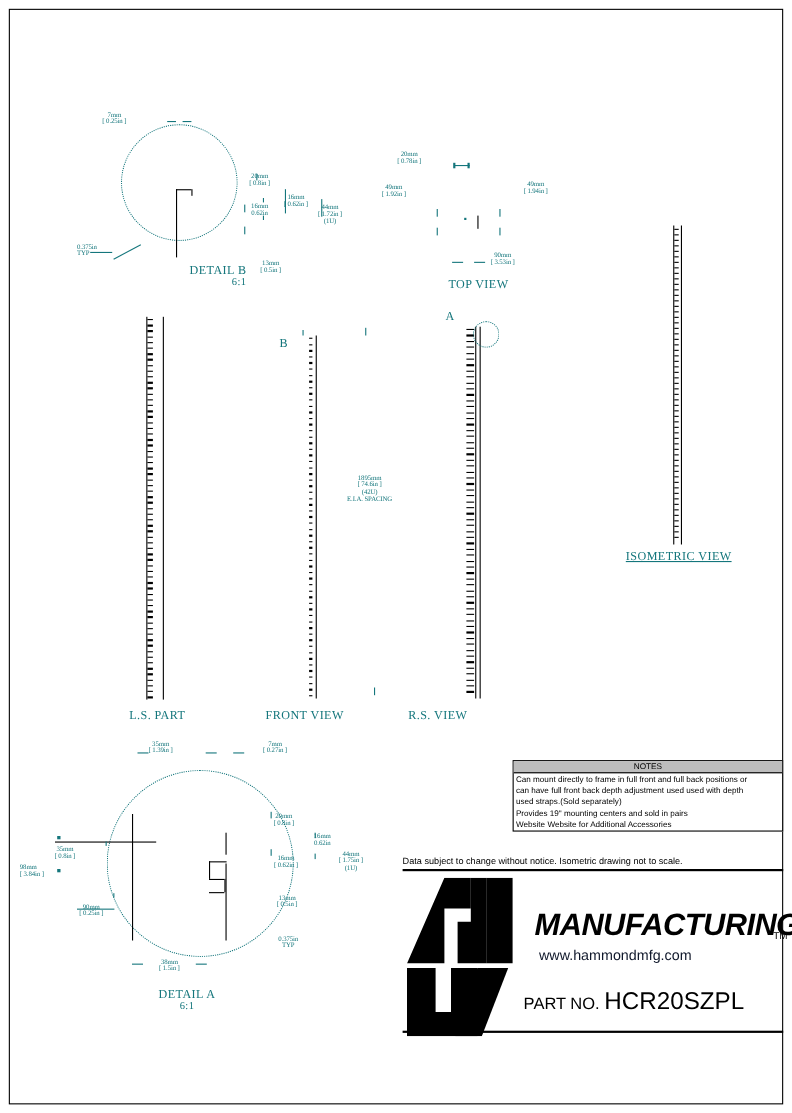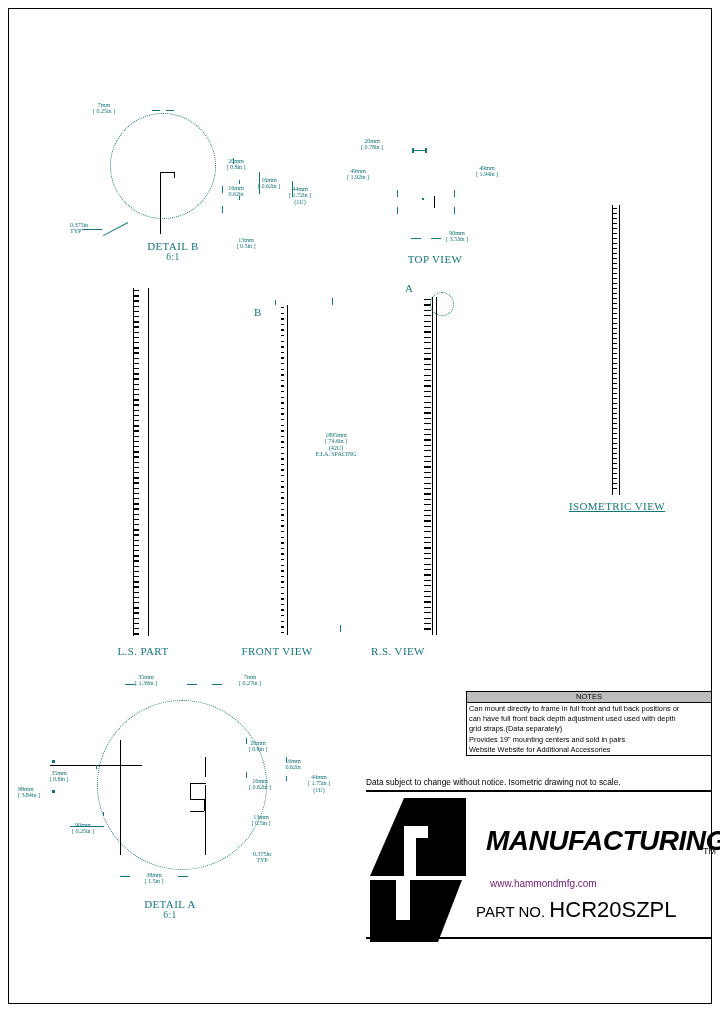--- a/index.html
+++ b/index.html
@@ -142,24 +142,23 @@
   .brand2 { font-size: 28px; font-style: italic; }
   .tm {
     position: absolute;
     font-family: "Liberation Sans", sans-serif;
     font-size: 9px;
     color: #000;
   }
   .weburl {
     position: absolute;
     font-family: "Liberation Sans", sans-serif;
-    font-size: 10px;
-    color: #701a75;
+    font-size: 13px;
+    color: #0f172a;
     white-space: nowrap;
-    margin-top: 17px;
   }
   .partno {
     position: absolute;
     font-family: Liberation Sans, sans-serif;
     font-size: 15px;
     color: #000;
     white-space: nowrap;
   }
   .partno b { font-size: 22px; font-weight: normal; }
   .ruleline {
@@ -206,21 +205,21 @@
     <div class="dim" style="left:248px; top:177px; width:42px;">16mm
 [ 0.62in ]</div>
     <div class="dim" style="left:218px; top:185px; width:36px;">16mm
 0.62in</div>
     <div class="dim" style="left:282px; top:186px; width:36px;">44mm
 [ 1.72in ]
 (1U)</div>
     <div class="dim" style="left:228px; top:237px; width:36px;">13mm
 [ 0.5in ]</div>
 
-    <div class="viewlabel" style="left:108px; top:240px; width:130px;">
+    <div class="viewlabel" style="left:94px; top:240px; width:130px;text-align:right;">
       <span>DETAIL B</span>
       <span class="scale">6:1</span>
     </div>
   </div>
 
   <div>
     <div class="dim" style="left:352px; top:138px; width:40px;">20mm
 [ 0.78in ]</div>
     <div class="dim" style="left:338px; top:168px; width:40px;">49mm
 [ 1.92in ]</div>
@@ -594,21 +593,21 @@
       <span class="scale">6:1</span>
     </div>
   </div>
 
 
   <div class="notes" style="left:466px; top:691px; width:246px; height:65px;">
     <div class="hdr">NOTES</div>
     <div class="body">
       <div class="nl">Can mount directly to frame in full front and full back positions or</div>
       <div class="nl">can have full front back depth adjustment used used with depth</div>
-      <div class="nl">grid straps.(Data separately)</div>
+      <div class="nl">used straps.(Sold separately)</div>
       <div class="nl">Provides 19" mounting centers and sold in pairs</div>
       <div class="nl">Website Website for Additional Accessories</div>
     </div>
   </div>
 
   <div class="disclaimer" style="left:366px; top:777px;">Data subject to change without notice. Isometric drawing not to scale.</div>
 
   <div class="ruleline" style="left:366px; top:790px; width:346px;"></div>
 
   <svg class="mark" style="left:370px; top:798px;" width="110" height="78" viewBox="0 0 110 78">

